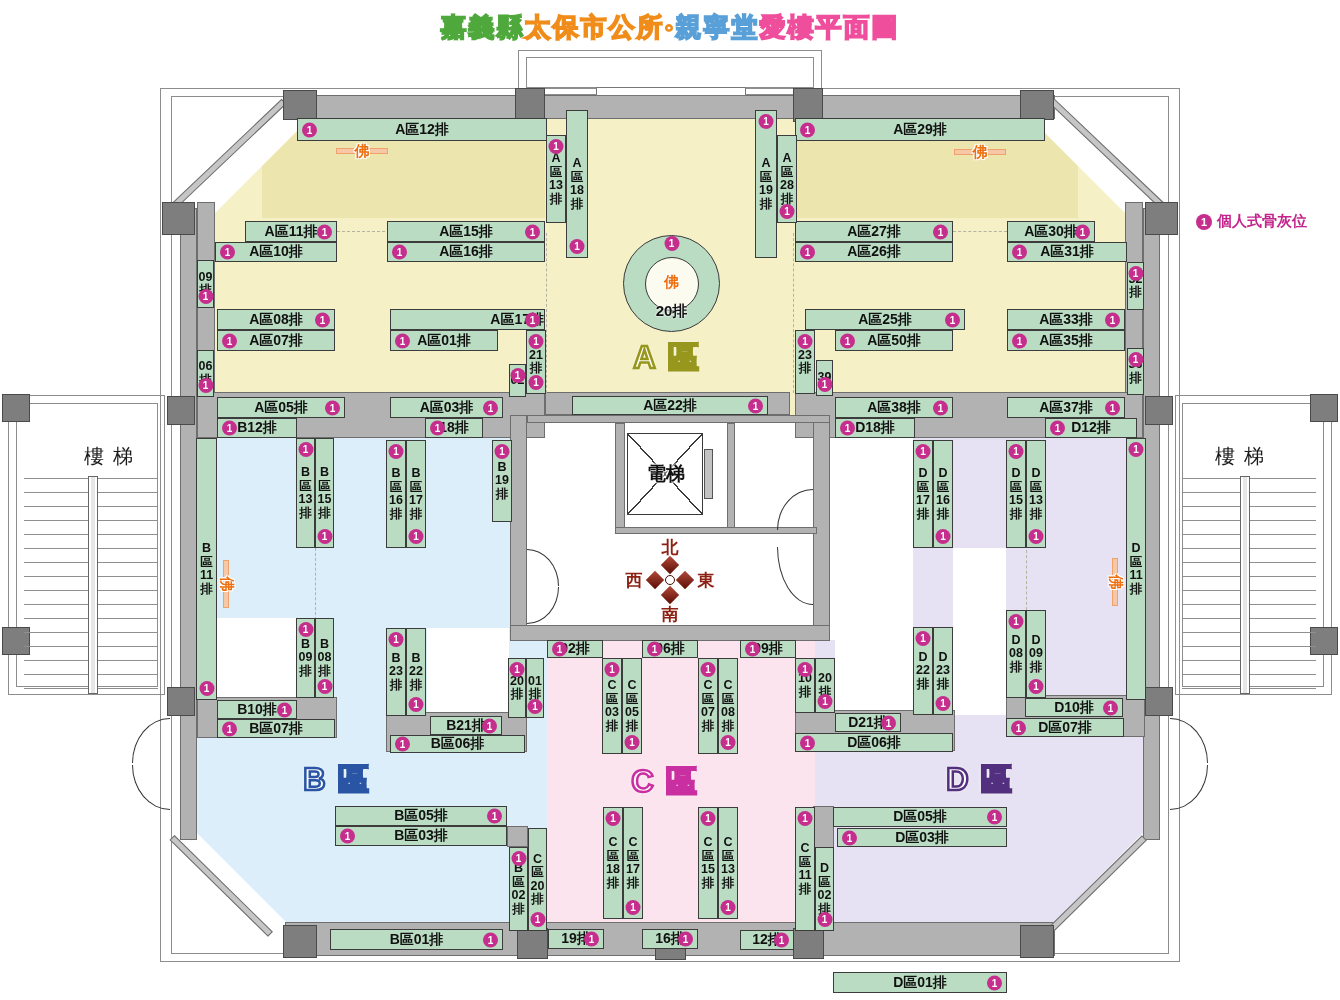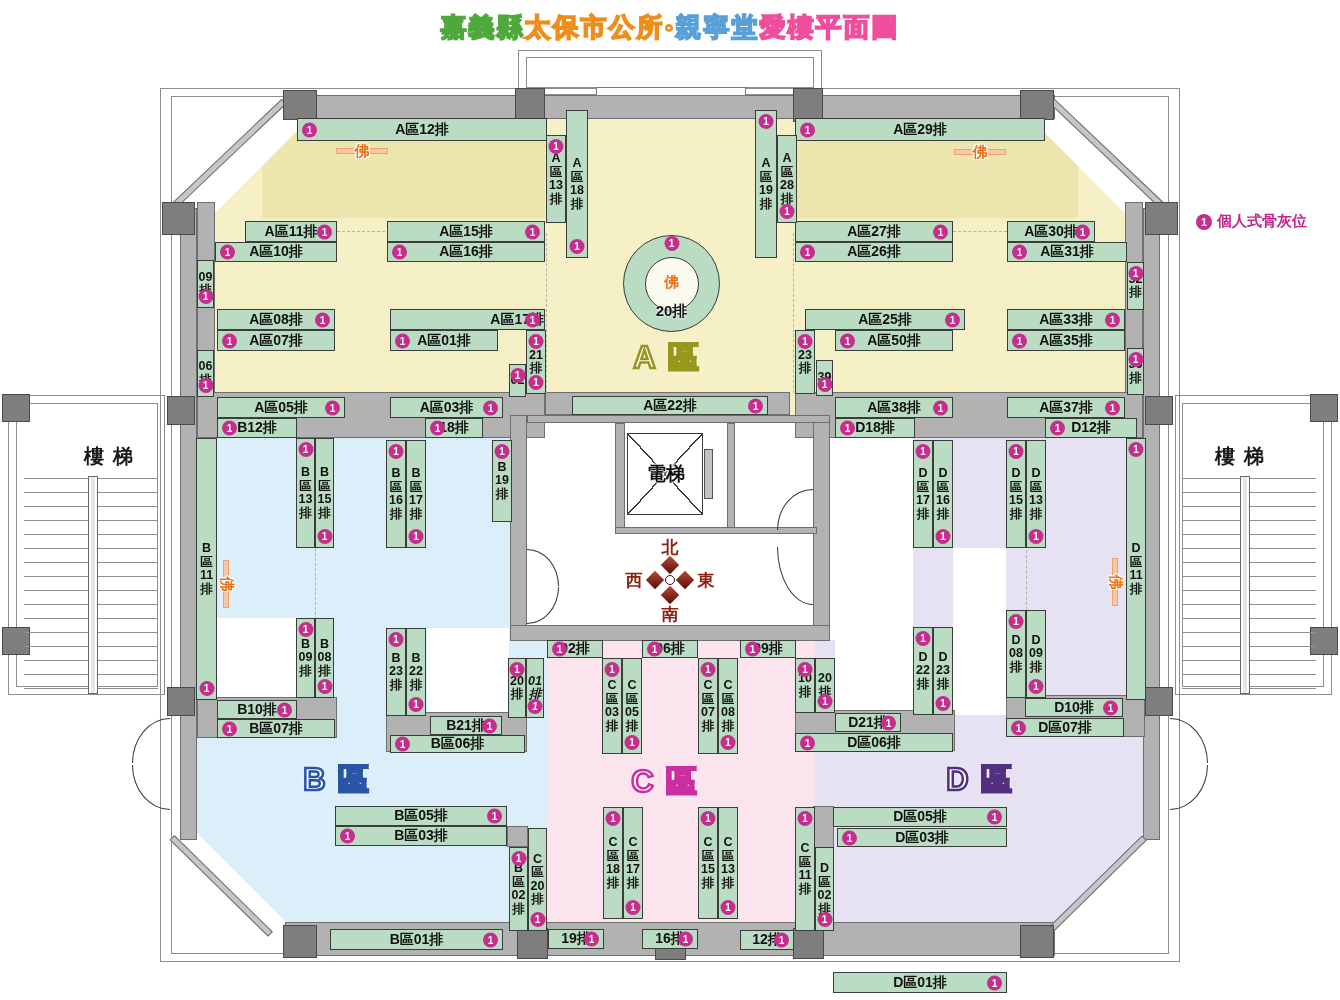--- a/index.html
+++ b/index.html
@@ -47,21 +47,21 @@
          text-shadow:-1px -1px 0 #fff,1px -1px 0 #fff,-1px 1px 0 #fff,1px 1px 0 #fff;}
   .bud-v .bchar{transform:translate(-50%,-50%) rotate(90deg);}
   .zlabel{transform:translate(-50%,-50%);font-size:31px;font-weight:bold;letter-spacing:12px;color:#fff;
           white-space:nowrap;text-shadow:0 0 4px rgba(255,255,255,.9);}
   .title{position:absolute;top:10px;left:0;width:100%;text-align:center;font-size:26px;font-weight:bold;letter-spacing:2px;}
   .tpart{text-shadow:0 0 3px #fff;}
   .legend{position:absolute;left:1196px;top:212px;display:flex;align-items:center;gap:5px;}
   .bd2{width:16px;height:16px;border-radius:50%;background:#c62e8e;color:#fff;font-size:11px;font-weight:bold;
        line-height:16px;text-align:center;}
   .ltext{color:#c4258c;font-size:15px;font-weight:bold;}
-  .stairs-label{position:absolute;transform:translate(-50%,-50%);font-size:20px;font-weight:bold;letter-spacing:9px;
+  .stairs-label{position:absolute;transform:translate(-50%,-50%);font-size:20px;font-weight:normal;letter-spacing:9px;
        color:#1a1a1a;white-space:nowrap;text-shadow:0 0 3px #fff;}
   .sl-left{left:113px;top:456px;}
   .sl-right{left:1244px;top:456px;}
   .elev-label{position:absolute;left:620px;top:461px;width:92px;text-align:center;font-size:19px;font-weight:bold;color:#111;
        text-shadow:0 0 3px #fff,0 0 3px #fff,0 0 3px #fff;}
   .ring{position:absolute;left:623px;top:235px;width:95px;height:95px;border-radius:50%;background:#b9dcc2;border:1.5px solid #3a3a3a;}
   .ring-inner{position:absolute;left:50%;top:50%;transform:translate(-50%,-50%);width:52px;height:52px;border-radius:50%;
        background:#fcfbef;border:1.5px solid #3a3a3a;}
   .rbadge{position:absolute;left:50%;top:0px;transform:translateX(-50%);width:15px;height:15px;border-radius:50%;
        background:#c62e8e;color:#fff;font-size:10px;font-weight:bold;line-height:15px;text-align:center;}
@@ -512,21 +512,21 @@
         <span class="seg">區</span>
         <span class="seg">20</span>
         <span class="seg">排</span>
         <span class="bd bd-b">1</span>
       </div>
       <div class="g bar bv" style="left: 508px; top: 658px; width: 18px; height: 60px;">
         <span class="seg">20</span>
         <span class="seg">排</span>
         <span class="bd bd-t">1</span>
       </div>
-      <div class="g bar bv" style="left: 526px; top: 658px; width: 18px; height: 60px; font-style: italic;">
+      <div class="g bar bv" style="left: 526px; top: 658px; width: 18px; height: 60px;">
         <span class="seg">01</span>
         <span class="seg">排</span>
         <span class="bd bd-b">1</span>
       </div>
       <div class="g bar bv" style="left: 602px; top: 658px; width: 20px; height: 96px;">
         <span class="seg">C</span>
         <span class="seg">區</span>
         <span class="seg">03</span>
         <span class="seg">排</span>
         <span class="bd bd-t">1</span>

